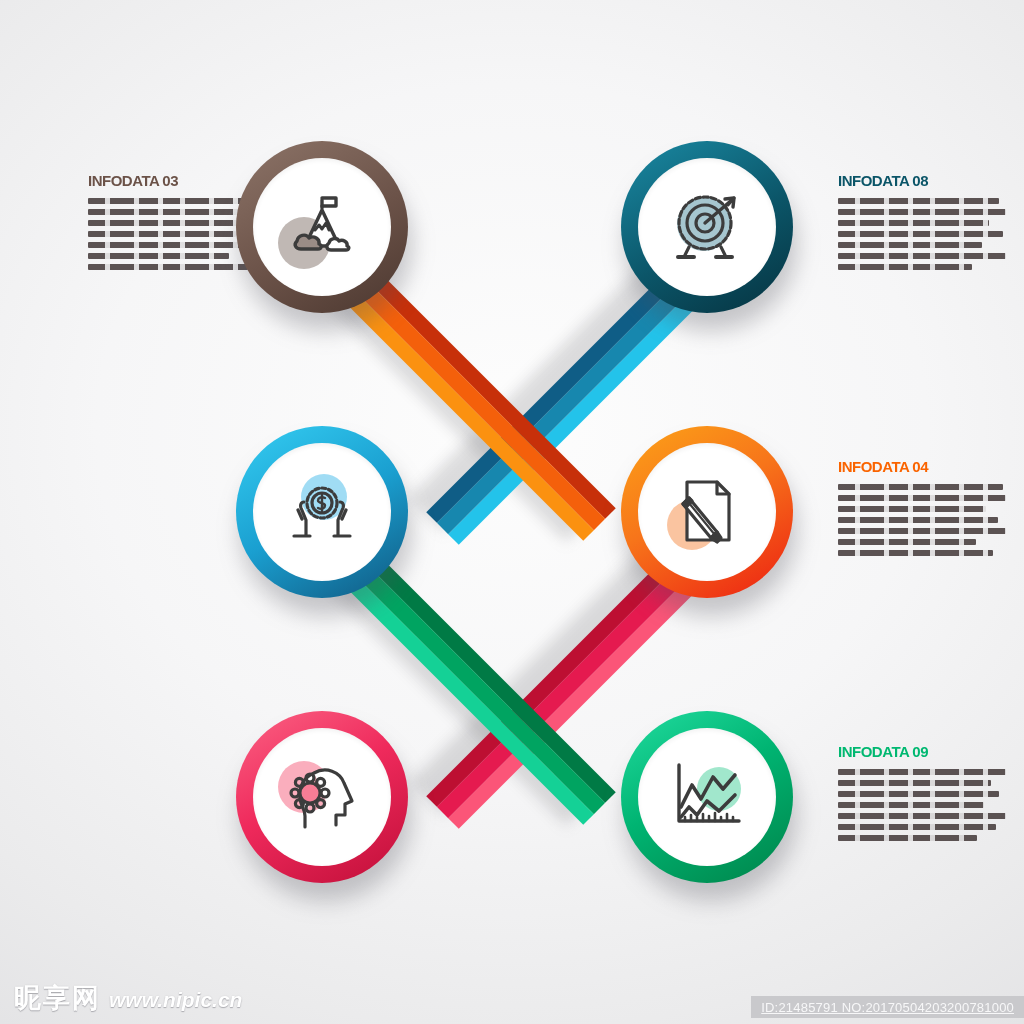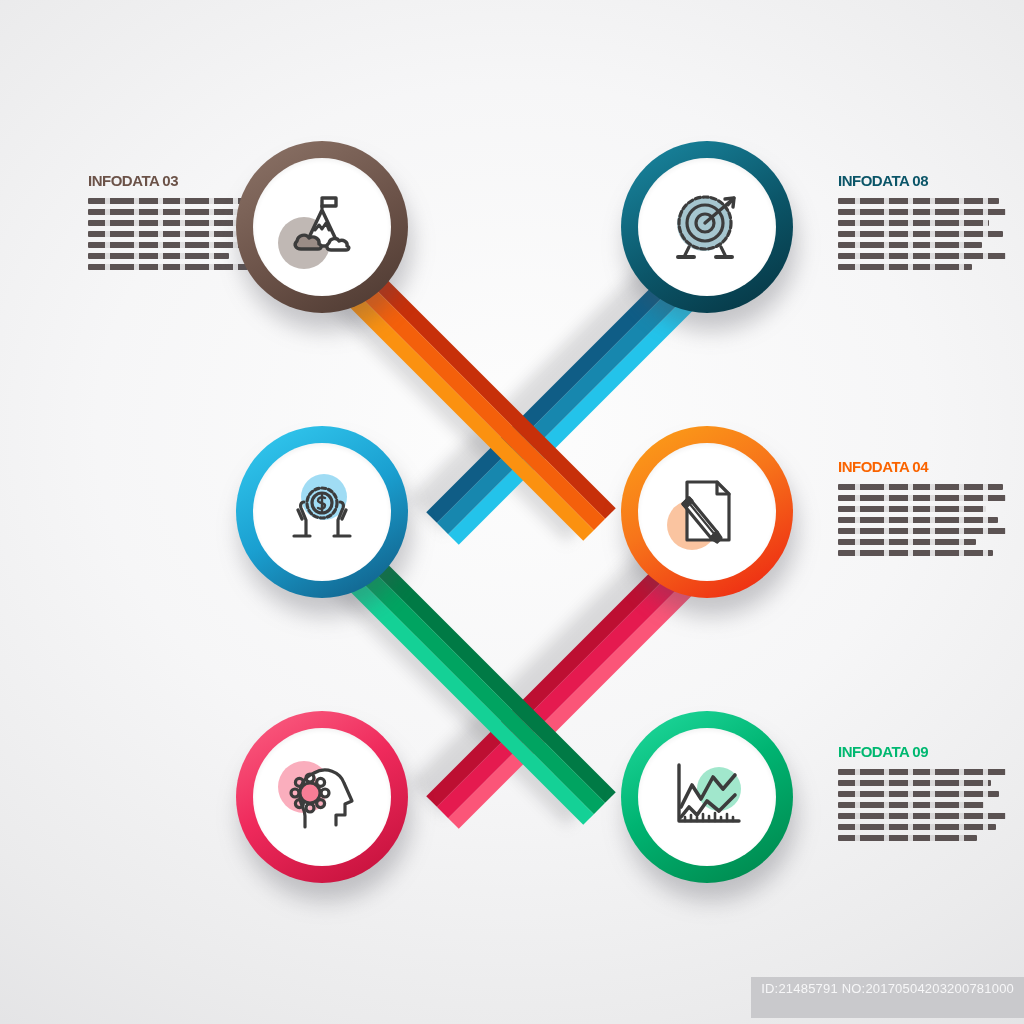--- a/index.html
+++ b/index.html
@@ -139,23 +139,24 @@
   }
   .wm-cn { font-size: 27px; font-weight: bold; letter-spacing: 2px; }
   .wm-url { font-size: 21px; font-style: italic; font-weight: bold; }
   .idbar {
     position: absolute;
     right: 0;
     bottom: 6px;
     background: #c9c9cc;
     color: #f7f7f8;
     font-size: 13px;
-    padding: 4px 10px 22px 10px;
+    padding: 4px 10px 3px 10px;
     letter-spacing: 0.2px;
     white-space: nowrap;
+    text-decoration: underline;
   }
 </style>
 </head>
 <body>
 
 <div id="stage">
 
   <div class="ribbon-shadow" style="left:680px; top:252px; width:348px; height:48px; transform: rotate(135deg) translateY(10px);"></div>
   <div class="ribbon-shadow" style="left:344px; top:248px; width:348px; height:48px; transform: rotate(45deg) translateY(10px);"></div>
   <div class="ribbon-shadow" style="left:680px; top:536px; width:348px; height:48px; transform: rotate(135deg) translateY(10px);"></div>
@@ -346,15 +347,19 @@
       <div class="tb-line g" style="width:100%"></div>
       <div class="tb-line g" style="width:91%"></div>
       <div class="tb-line g" style="width:96%"></div>
       <div class="tb-line g" style="width:87%"></div>
       <div class="tb-line g" style="width:100%"></div>
       <div class="tb-line g" style="width:94%"></div>
       <div class="tb-line g" style="width:83%"></div>
     </div>
   </div>
 
+  <div class="watermark">
+    <span class="wm-cn">昵享网</span>
+    <span class="wm-url">www.nipic.cn</span>
+  </div>
   <div class="idbar">ID:21485791 NO:20170504203200781000</div>
 
 </div>
 
 </body></html>

